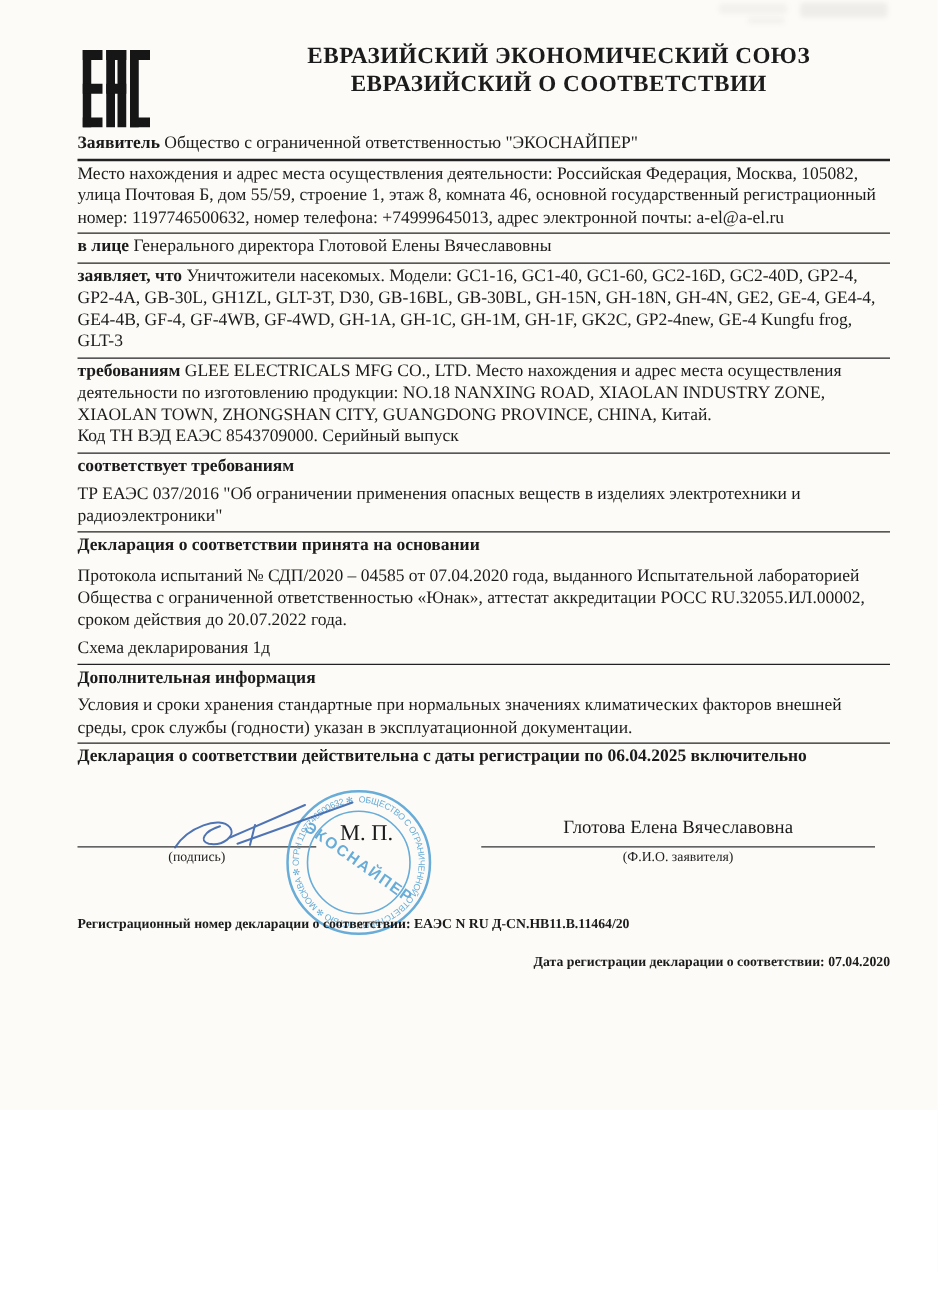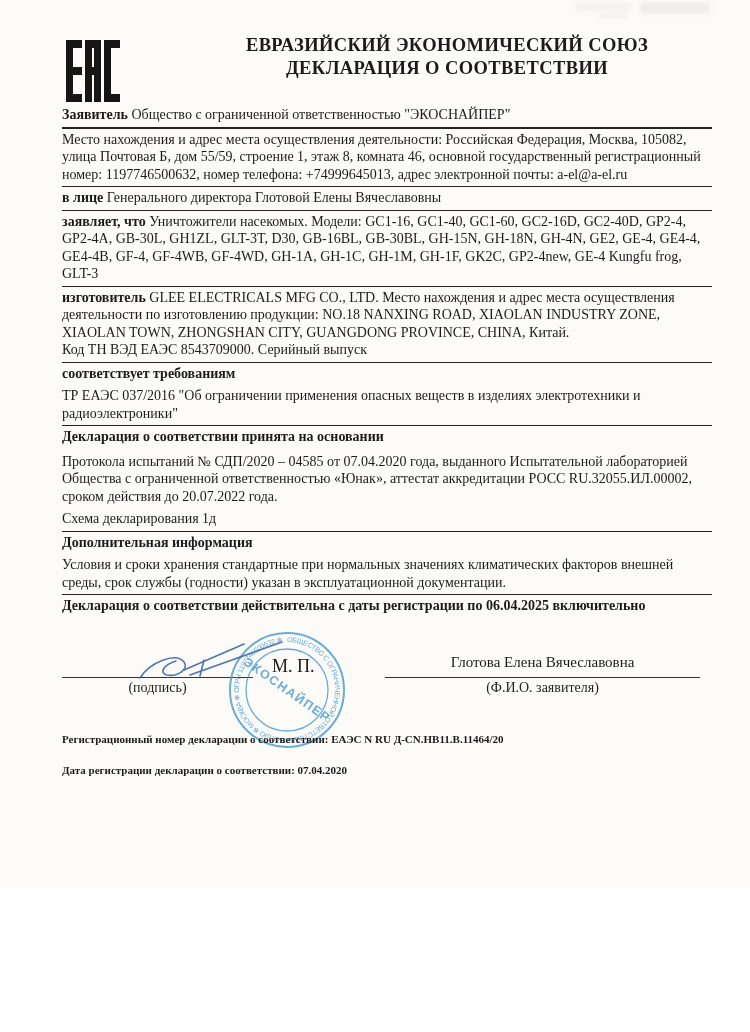--- a/index.html
+++ b/index.html
@@ -17,30 +17,30 @@
   .titles{margin-left:120px;text-align:center;padding-top:8px;}
   .title-line{font-weight:bold;font-size:18.5px;line-height:23px;letter-spacing:.4px;}
   .sec{font-size:14px;line-height:17.5px;padding:2px 0 3px;border-bottom:1.6px solid #222;}
   .sec.nb{border-bottom:none;}
   .sec.thick{border-bottom-width:2.2px;}
   .b{font-weight:bold;}
   .sig-block{position:relative;height:94px;margin-top:12px;font-size:14px;}
   .sig-line{position:absolute;top:47px;border-top:1.5px solid #333;height:0;}
   .sig-line.left{left:0;width:191px;}
   .sig-line.right{left:323px;width:315px;}
-  .sig-caption{position:absolute;top:50px;text-align:center;font-size:14px;color:#222;}
+  .sig-caption{position:absolute;top:50px;text-align:center;font-size:11px;color:#222;}
   .sig-caption.left{left:0;width:191px;}
   .sig-caption.right{left:323px;width:315px;}
   .mp{position:absolute;left:210px;top:26px;font-size:18px;}
   .fio-name{position:absolute;left:323px;width:315px;top:24px;text-align:center;font-size:15px;z-index:2;}
   .stamp{position:absolute;left:163px;top:-2px;z-index:1;opacity:.85;pointer-events:none;}
   .stamp text{font-family:"Liberation Sans",sans-serif;}
   .signature-svg{position:absolute;left:70px;top:10px;z-index:2;}
   .reg-row{position:relative;z-index:2;font-size:11px;font-weight:bold;margin-top:6px;line-height:18px;}
-  .reg-row.date{margin-top:13px;}
+  .reg-row.date{margin-top:13px;text-align:right;}
   .smudge{position:absolute;background:rgba(60,60,60,.05);filter:blur(2px);border-radius:3px;}
   .s1{left:575px;top:3px;width:55px;height:8px;}
   .s2{left:640px;top:2px;width:70px;height:12px;background:rgba(60,60,60,.07);}
   .s3{left:598px;top:14px;width:30px;height:5px;}
 </style>
 </head>
 <body>
 
 <div class="page">
   <div class="smudge s1"></div>
@@ -60,21 +60,21 @@
           <rect x="28" y="0" width="7" height="62"></rect>
           <rect x="19" y="0" width="16" height="8"></rect>
           <rect x="19" y="27" width="16" height="8"></rect>
           <rect x="38" y="0" width="7" height="62"></rect>
           <rect x="38" y="0" width="16" height="8"></rect>
           <rect x="38" y="54" width="16" height="8"></rect>
         </g>
       </svg>
       <div class="titles">
         <div class="title-line">ЕВРАЗИЙСКИЙ ЭКОНОМИЧЕСКИЙ СОЮЗ</div>
-        <div class="title-line">ДЕКЛАРАЦИЯ О СООТВЕТСТВИИ</div>
+        <div class="title-line">ЕВРАЗИЙСКИЙ О СООТВЕТСТВИИ</div>
       </div>
     </div>
 
     <div class="sec thick">
       <span class="b">Заявитель</span>
       <span>Общество с ограниченной ответственностью "ЭКОСНАЙПЕР"</span>
     </div>
 
     <div class="sec">
       <span>Место нахождения и адрес места осуществления деятельности: Российская Федерация, Москва, 105082, улица Почтовая Б, дом 55/59, строение 1, этаж 8, комната 46, основной государственный регистрационный номер: 1197746500632, номер телефона: +74999645013, адрес электронной почты: a-el@a-el.ru</span>
@@ -85,21 +85,21 @@
       <span>Генерального директора Глотовой Елены Вячеславовны</span>
     </div>
 
     <div class="sec">
       <span class="b">заявляет, что</span>
       <span>Уничтожители насекомых.  Модели: GC1-16, GC1-40, GC1-60, GC2-16D, GC2-40D, GP2-4, GP2-4A, GB-30L, GH1ZL, GLT-3T, D30, GB-16BL, GB-30BL, GH-15N, GH-18N, GH-4N, GE2, GE-4, GE4-4, GE4-4B, GF-4, GF-4WB, GF-4WD, GH-1A, GH-1C, GH-1M, GH-1F, GK2C, GP2-4new, GE-4 Kungfu frog, GLT-3</span>
     </div>
 
     <div class="sec">
       <div>
-        <span class="b">изготовитель</span>
+        <span class="b">требованиям</span>
         <span>GLEE ELECTRICALS MFG CO., LTD. Место нахождения и адрес места осуществления деятельности по изготовлению продукции: NO.18 NANXING ROAD, XIAOLAN INDUSTRY ZONE, XIAOLAN TOWN, ZHONGSHAN CITY, GUANGDONG PROVINCE, CHINA, Китай.</span>
       </div>
       <div>Код ТН ВЭД ЕАЭС 8543709000. Серийный выпуск</div>
     </div>
 
     <div class="sec nb b">соответствует требованиям</div>
     <div class="sec">ТР ЕАЭС 037/2016 "Об ограничении применения опасных веществ в изделиях электротехники и радиоэлектроники"</div>
 
     <div class="sec nb b">Декларация о соответствии принята на основании</div>
     <div class="sec nb" style="padding-top:4px;">Протокола испытаний № СДП/2020 – 04585  от 07.04.2020 года, выданного Испытательной лабораторией Общества с ограниченной ответственностью «Юнак», аттестат аккредитации РОСС RU.32055.ИЛ.00002, сроком действия до 20.07.2022 года.</div>

